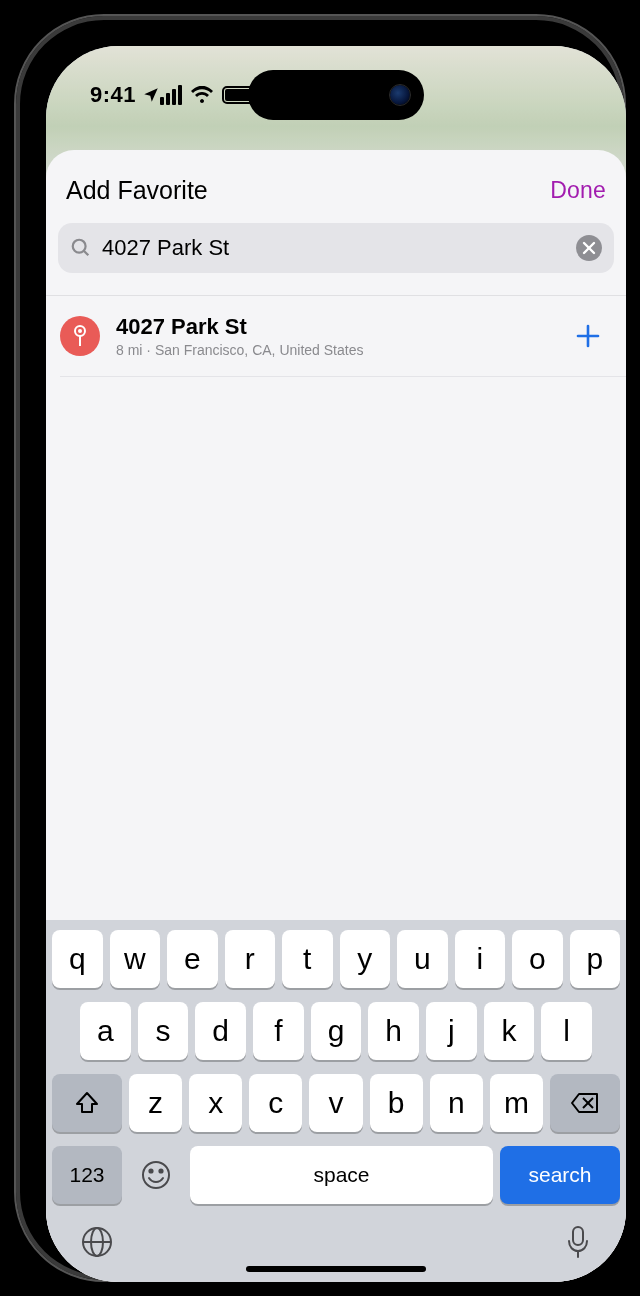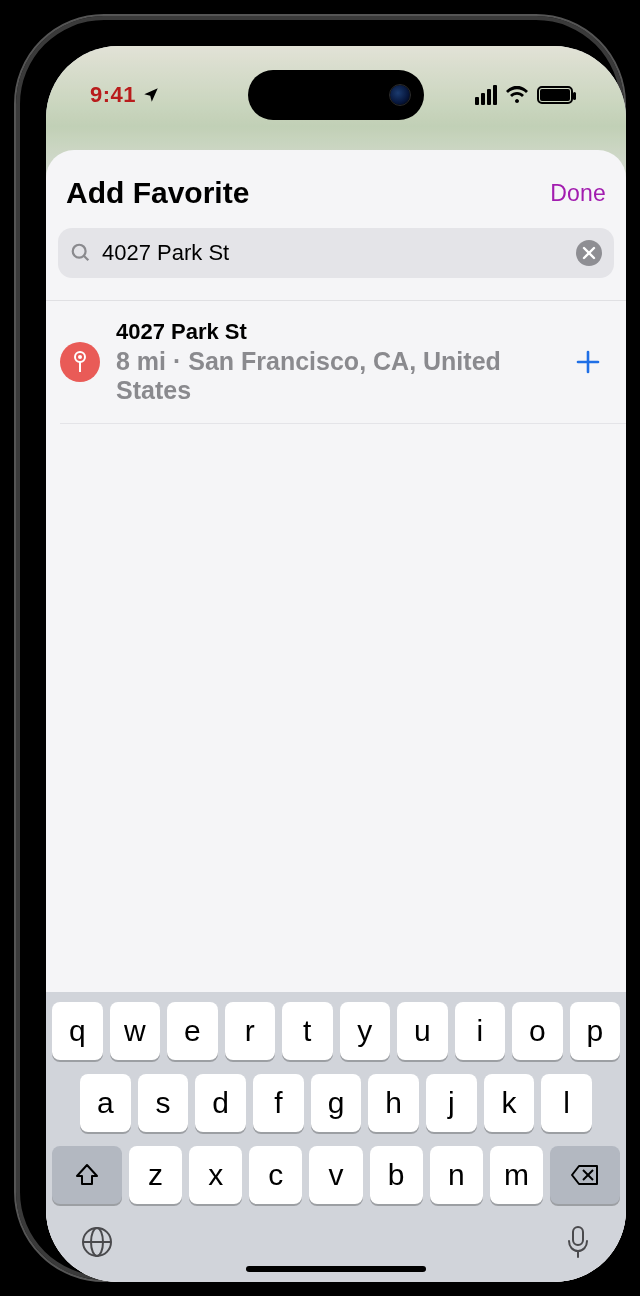--- a/index.html
+++ b/index.html
@@ -44,24 +44,24 @@
   .island-dot {
     position: absolute;
     right: 14px; top: 50%; transform: translateY(-50%);
     width: 20px; height: 20px; border-radius: 50%;
     background: radial-gradient(circle at 40% 40%, #1b3b6f 0%, #06153a 60%, #000 100%);
     outline: 1px solid #2a2a2a;
   }
   .status-bar {
     position: absolute;
     left: 0; right: 9px; top: 24px; height: 50px;
-    display: flex; justify-content: space-between; align-items: center;
+    display: flex; align-items: center;
     padding: 0 44px;
     font-weight: 600;
-    color: #b91c1c;
+    color: #000000;
     z-index: 5;
   }
   .status-left { display:flex; align-items:center; gap:6px; font-size:22px; letter-spacing:.5px; }
   .status-right { display:flex; align-items:center; gap:8px; }
   .signal-bars { display:flex; align-items:flex-end; gap:2px; }
   .signal-bars span { width:4px; background:#000; border-radius:1px; }
   .signal-bars span:nth-child(1){height:8px}
   .signal-bars span:nth-child(2){height:12px}
   .signal-bars span:nth-child(3){height:16px}
   .signal-bars span:nth-child(4){height:20px}
@@ -74,21 +74,21 @@
   .sheet {
     position: absolute;
     left: 0; right: 0; top: 104px; bottom: 0;
     background: #f5f5f7;
     border-radius: 28px 28px 0 0;
   }
   .sheet-header {
     display: flex; justify-content: space-between; align-items: center;
     padding: 26px 20px 18px 20px;
   }
-  .sheet-title { font-size: 30px; font-weight: 700; color:#000; }
+  .sheet-title { font-size: 25px; font-weight: 400; color:#000; }
   .done-btn { font-size: 23px; color: #a21caf; font-weight: 400; letter-spacing:.2px; }
 
   .search-wrap { padding: 0 12px; }
   .search-field {
     display:flex; align-items:center; gap:10px;
     background: #e4e4e8;
     border-radius: 14px;
     height: 50px;
     padding: 0 12px;
   }
@@ -104,21 +104,21 @@
     display:flex; align-items:center; gap:16px;
     padding: 18px 20px 18px 14px;
   }
   .pin-circle {
     width:40px; height:40px; border-radius:50%; background:#e95b57;
     display:flex; align-items:center; justify-content:center;
     flex-shrink:0;
   }
   .result-text { flex:1; min-width:0; }
   .result-title { font-size:22px; font-weight:700; color:#000; margin-bottom:2px; }
-  .result-sub { font-size:25px; color:#8a8a8e;font-weight:bold; }
+  .result-sub { font-size:14px; color:#8a8a8e; }
   .add-btn { width:36px; height:36px; display:flex; align-items:center; justify-content:center; }
   .row-divider { height:1px; background:#e4e4e8; margin-left:14px; }
 
   
   .keyboard {
     position:absolute; left:0; right:0; bottom:0;
     background:#d1d4da;
     padding: 10px 6px 0 6px;
   }
   .krow { display:flex; gap:7px; margin-bottom:14px; justify-content:center; }
@@ -261,20 +261,33 @@
               <div class="key">m</div>
             </div>
           <div class="key fn del">
             <svg width="30" height="22" viewBox="0 0 30 22" fill="none" stroke="#000" stroke-width="2" stroke-linejoin="round">
                 <path d="M9 2 H27 V20 H9 L2 11 Z"></path>
                 <line x1="13" y1="6" x2="23" y2="16"></line>
                 <line x1="23" y1="6" x2="13" y2="16"></line>
               </svg>
           </div>
         </div>
+        <div class="krow row4">
+          <div class="key k123">123</div>
+          <div class="key emoji">
+            <svg width="32" height="32" viewBox="0 0 32 32" fill="none" stroke="#4a4a4d" stroke-width="2">
+                <circle cx="16" cy="16" r="13"></circle>
+                <circle cx="11" cy="12" r="1.6" fill="#4a4a4d"></circle>
+                <circle cx="21" cy="12" r="1.6" fill="#4a4a4d"></circle>
+                <path d="M9 19c2 3 5 4 7 4s5-1 7-4" stroke-linecap="round"></path>
+              </svg>
+          </div>
+          <div class="key space">space</div>
+          <div class="key search">search</div>
+        </div>
         <div class="bottom-bar">
           <svg width="34" height="34" viewBox="0 0 34 34" fill="none" stroke="#4a4a4d" stroke-width="2">
               <circle cx="17" cy="17" r="14"></circle>
               <ellipse cx="17" cy="17" rx="6" ry="14"></ellipse>
               <line x1="3" y1="17" x2="31" y2="17"></line>
             </svg>
           <svg width="28" height="36" viewBox="0 0 28 36" fill="none" stroke="#4a4a4d" stroke-width="2" stroke-linecap="round">
               <rect x="9" y="3" width="10" height="18" rx="5"></rect>
               <path d="M5 17c0 6 4 10 9 10s9-4 9-10"></path>
               <line x1="14" y1="27" x2="14" y2="33"></line>

